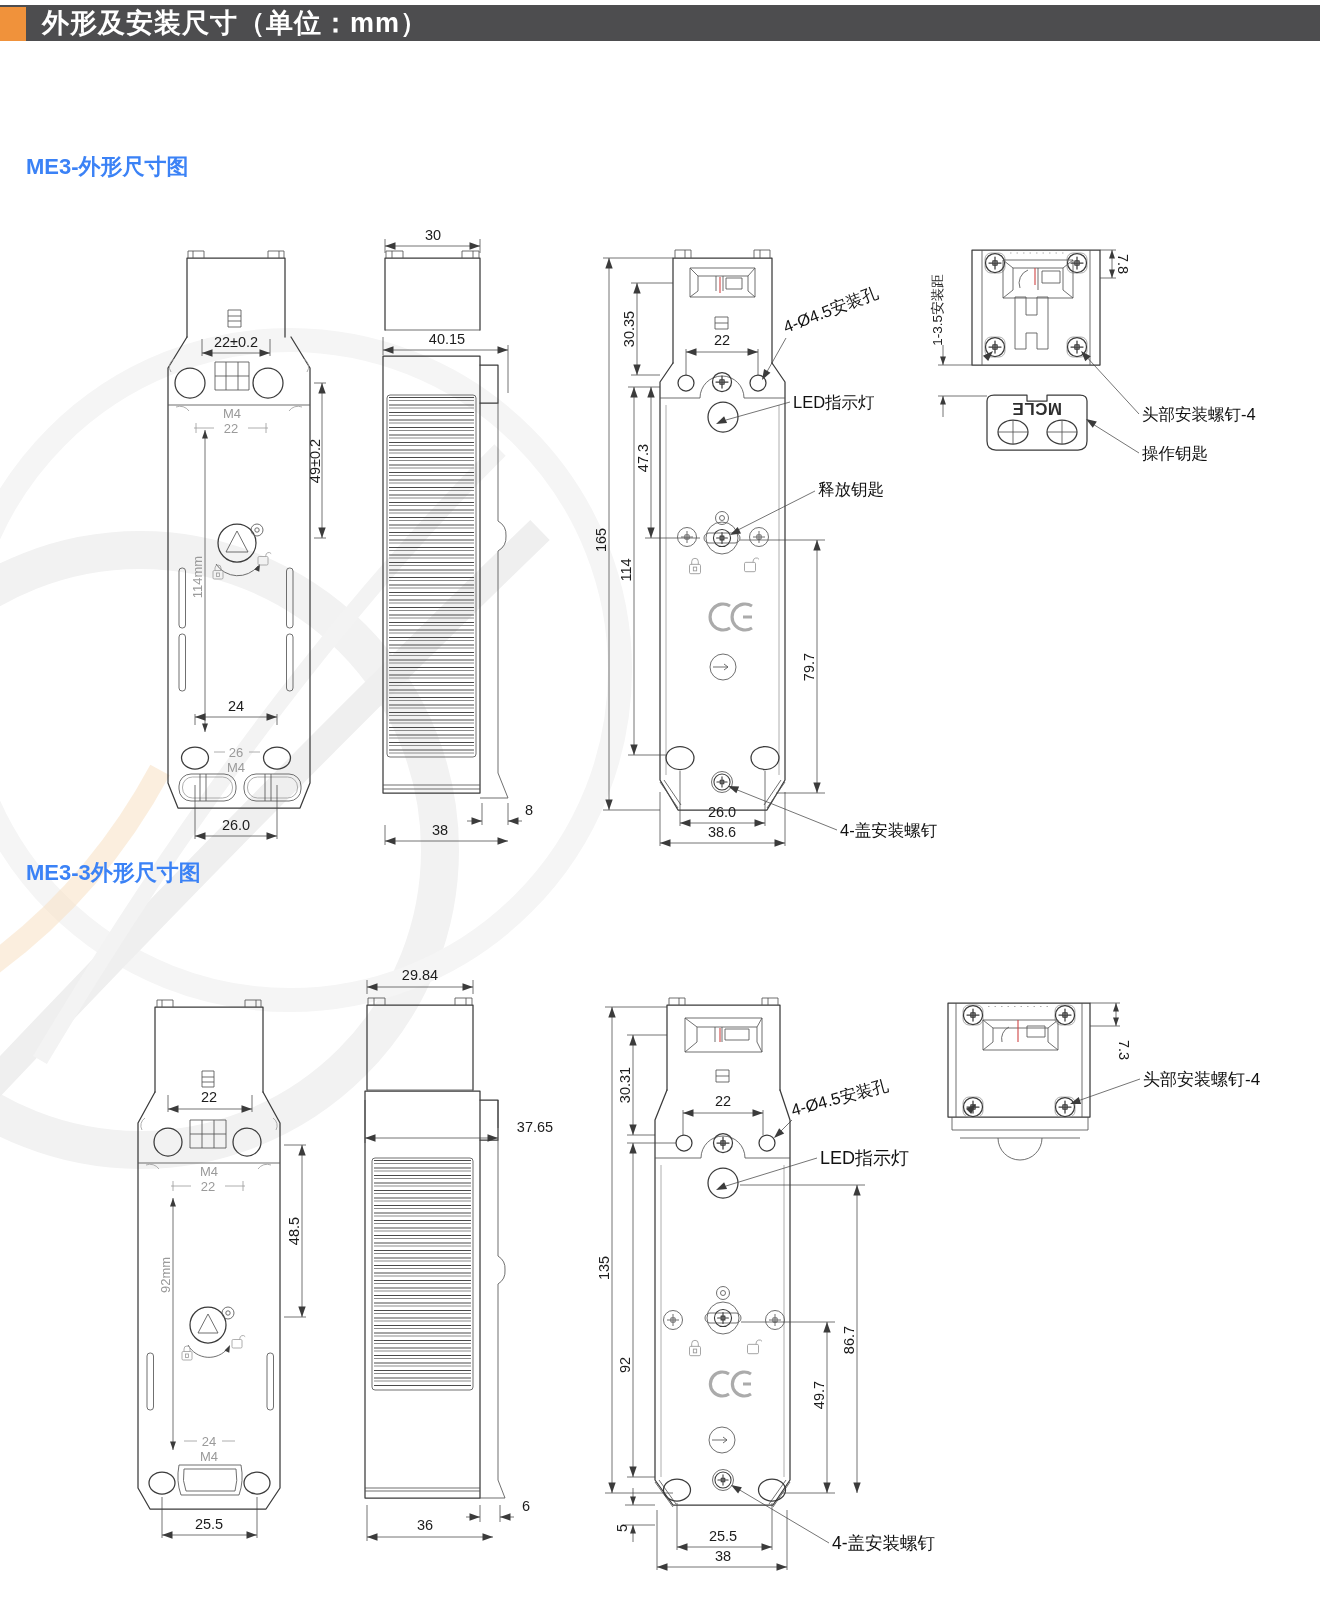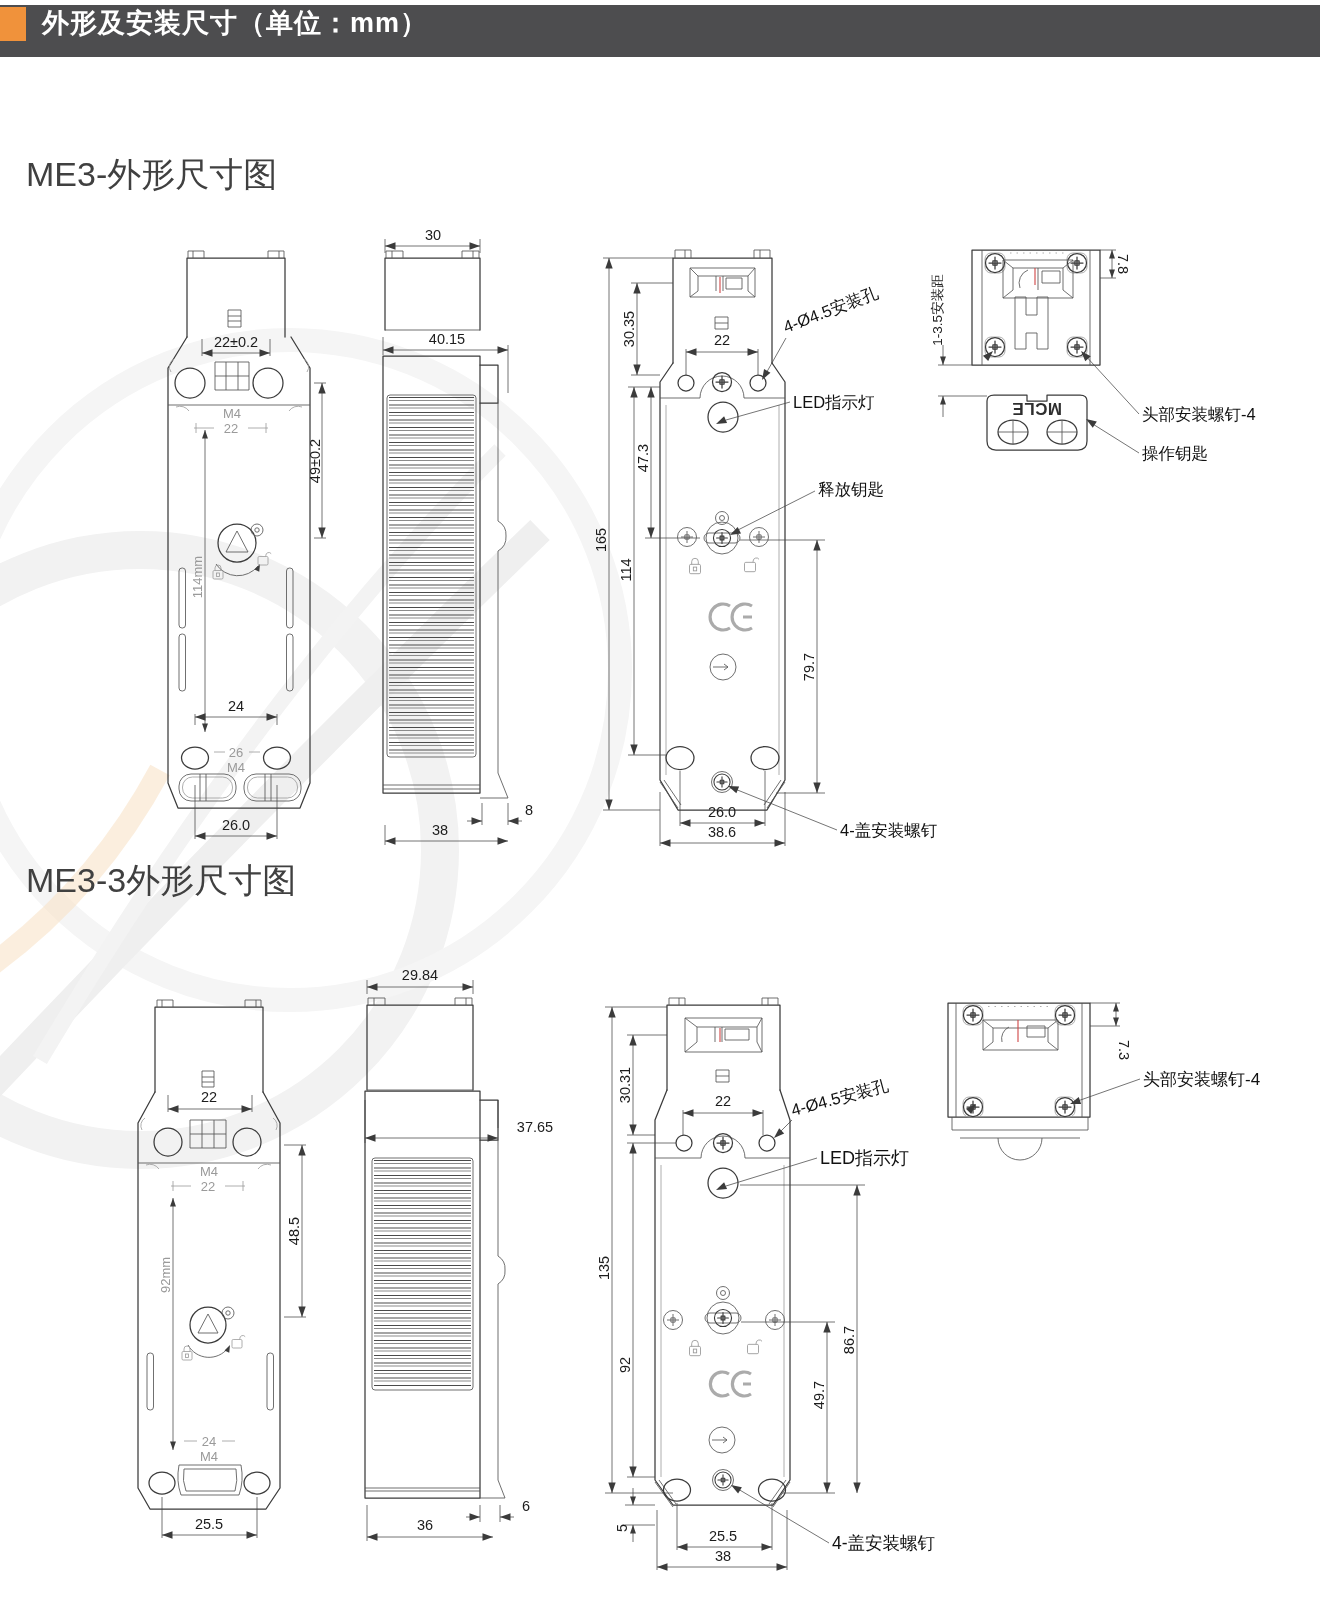--- a/index.html
+++ b/index.html
@@ -15,25 +15,25 @@
   .ah{fill:#3b3b3b;stroke:none}
   .ce{fill:none;stroke:#ababab;stroke-width:3.2}
   .red{stroke:#cf4444;stroke-width:1.1;fill:none}
   
   .t{font-size:14.5px;fill:#1c1c1c}
   .e{font-size:13px;fill:#9a9a9a}
   .lab{font-size:16.5px;fill:#111}
   .lab13{font-size:13.5px;fill:#222}
   .logo{font-size:17px;font-weight:bold;fill:#2e2e2e;letter-spacing:.5px}
   
-  #hdr{position:absolute;top:5px;left:0;width:1320px;height:52px;background:#4d4d4f}
+  #hdr{position:absolute;top:5px;left:0;width:1320px;height:36px;background:#4d4d4f}
   #hdr .sq{position:absolute;left:0;top:2px;width:26px;height:34px;background:#f0923b}
   #hdr .ttl{position:absolute;left:42px;top:0;line-height:36px;color:#fff;
             font-size:27px;font-weight:bold;letter-spacing:1px}
-  .sec{position:absolute;left:26px;font-size:34px;font-weight:normal;color:#404040}
+  .sec{position:absolute;left:26px;font-size:22px;font-weight:bold;color:#3b82f6}
   #wm{pointer-events:none}
 </style>
 </head>
 <body>
 
 <svg width="0" height="0">
   <defs>
     <path id="arr" d="M0,0L10.5,3.7L10.5,-3.7Z"></path>
     <g id="cs">
         <circle r="9.5"></circle>

